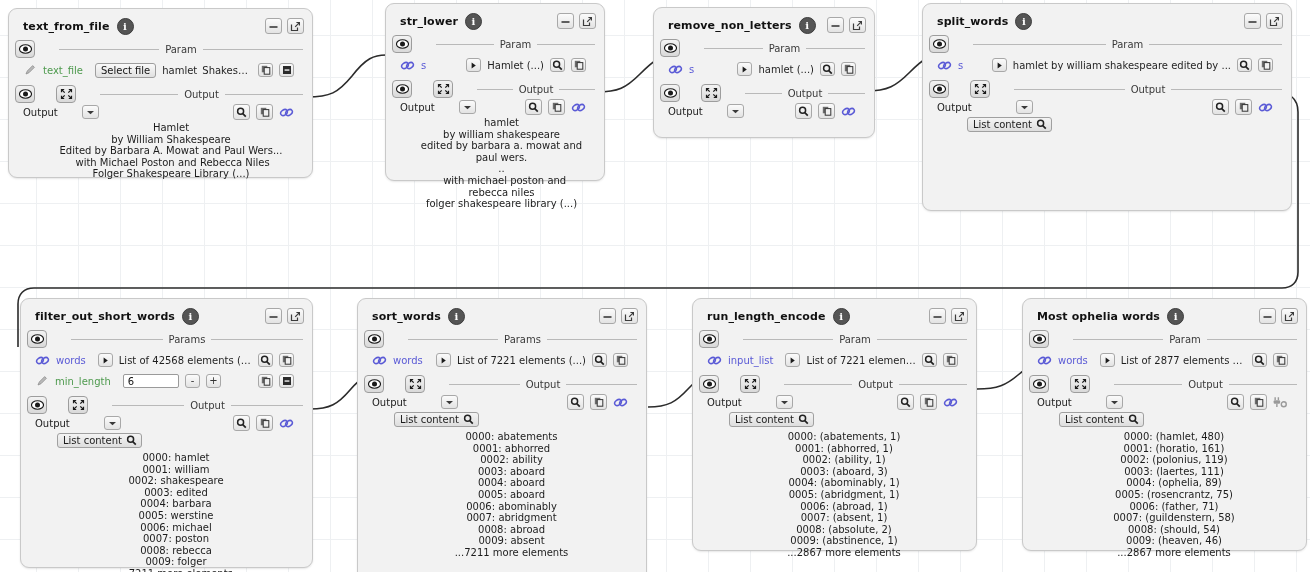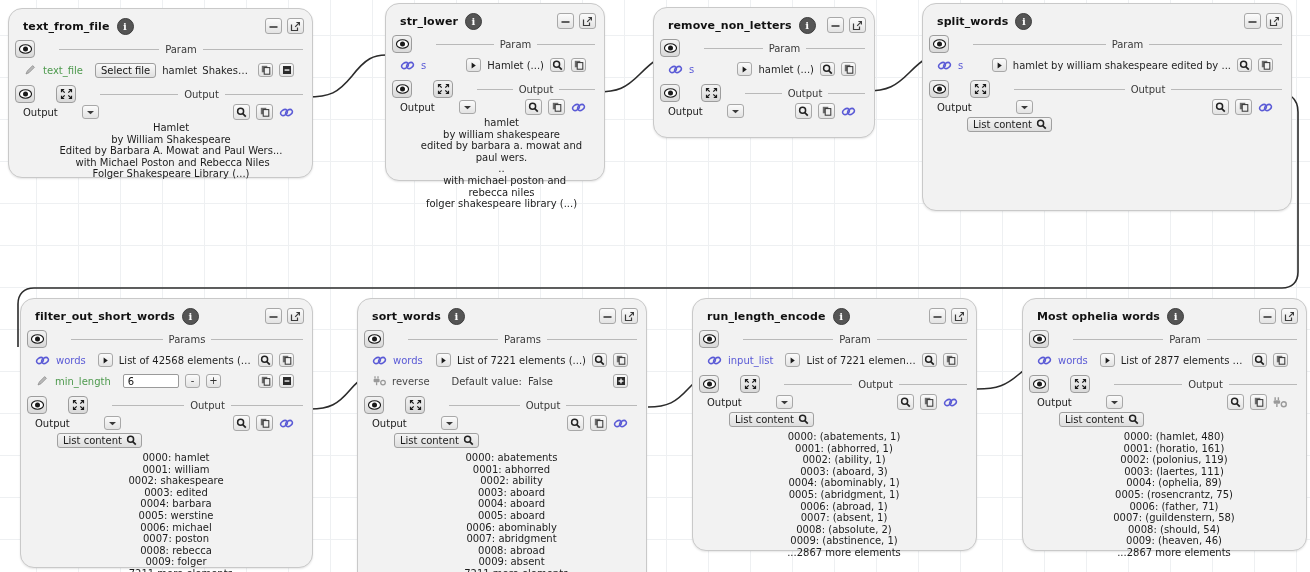--- a/index.html
+++ b/index.html
@@ -14,21 +14,21 @@
     font-family:"DejaVu Sans", sans-serif;
     font-size:10px;color:#1a1a1a;
     -webkit-font-smoothing:antialiased;
   }
   #edges{position:absolute;left:0;top:0;width:1310px;height:572px;pointer-events:none;z-index:1;}
 
   .node{
     position:absolute;z-index:2;
     background:#f2f2f2;
     border:1px solid #c9c9c9;
-    border-radius:14px;
+    border-radius:9px;
     box-shadow:0 1px 2px rgba(0,0,0,.10);
     box-sizing:border-box;
     padding:0;
   }
   .node-head{
     display:flex;align-items:center;
     padding:7px 8px 3px 14px;
     position:relative;height:20px;box-sizing:content-box;
   }
   .node-title{
@@ -792,41 +792,20 @@
             <path d="M6.8 6.6l3 3" stroke="#222" stroke-width="1.7"></path>
           </svg>
         </span>
       <span class="sq-btn sm">
           <svg width="10" height="10" viewBox="0 0 10 10">
             <rect x="0.8" y="0.8" width="5.5" height="6.5" fill="#6d6d6d"></rect>
             <rect x="3.2" y="2.6" width="5.6" height="6.6" fill="#f0f0f0" stroke="#333" stroke-width="1"></rect>
           </svg>
         </span>
     </div>
-    <div class="param-row">
-      <span class="row-icon">
-          <svg width="13" height="12" viewBox="0 0 13 12">
-            <path d="M2 1.2v2.4M5 1.2v2.4" stroke="#9a9a9a" stroke-width="1.3"></path>
-            <rect x="0.6" y="3.8" width="6" height="3.4" rx="1" fill="#9a9a9a"></rect>
-            <path d="M3.6 7.2v3" stroke="#9a9a9a" stroke-width="1.3"></path>
-            <circle cx="10" cy="7.6" r="2.3" fill="none" stroke="#9a9a9a" stroke-width="1.3"></circle>
-          </svg>
-        </span>
-      <span class="plabel" style="color:#4a4a4a;">reverse</span>
-      <span class="spacer"></span>
-      <span class="defval">Default value:</span>
-      <span class="defval" style="margin-right:54px;">False</span>
-      <span class="sq-btn sm">
-          <svg width="10" height="10" viewBox="0 0 10 10">
-            <rect x="1" y="1" width="8" height="8" fill="#2b2b2b"></rect>
-            <rect x="2.6" y="4.4" width="4.8" height="1.3" fill="#fff"></rect>
-            <rect x="4.35" y="2.6" width="1.3" height="4.8" fill="#fff"></rect>
-          </svg>
-        </span>
-    </div>
   </div>
 
   <div class="section" style="margin-top:4px;">
     <div class="sec-head">
       <span class="eye-btn">
           <svg width="13" height="10" viewBox="0 0 13 10">
             <ellipse cx="6.5" cy="5" rx="6" ry="4.3" fill="#fff" stroke="#1a1a1a" stroke-width="1.1"></ellipse>
             <circle cx="6.5" cy="5" r="2.5" fill="#1a1a1a"></circle>
           </svg>
         </span>

